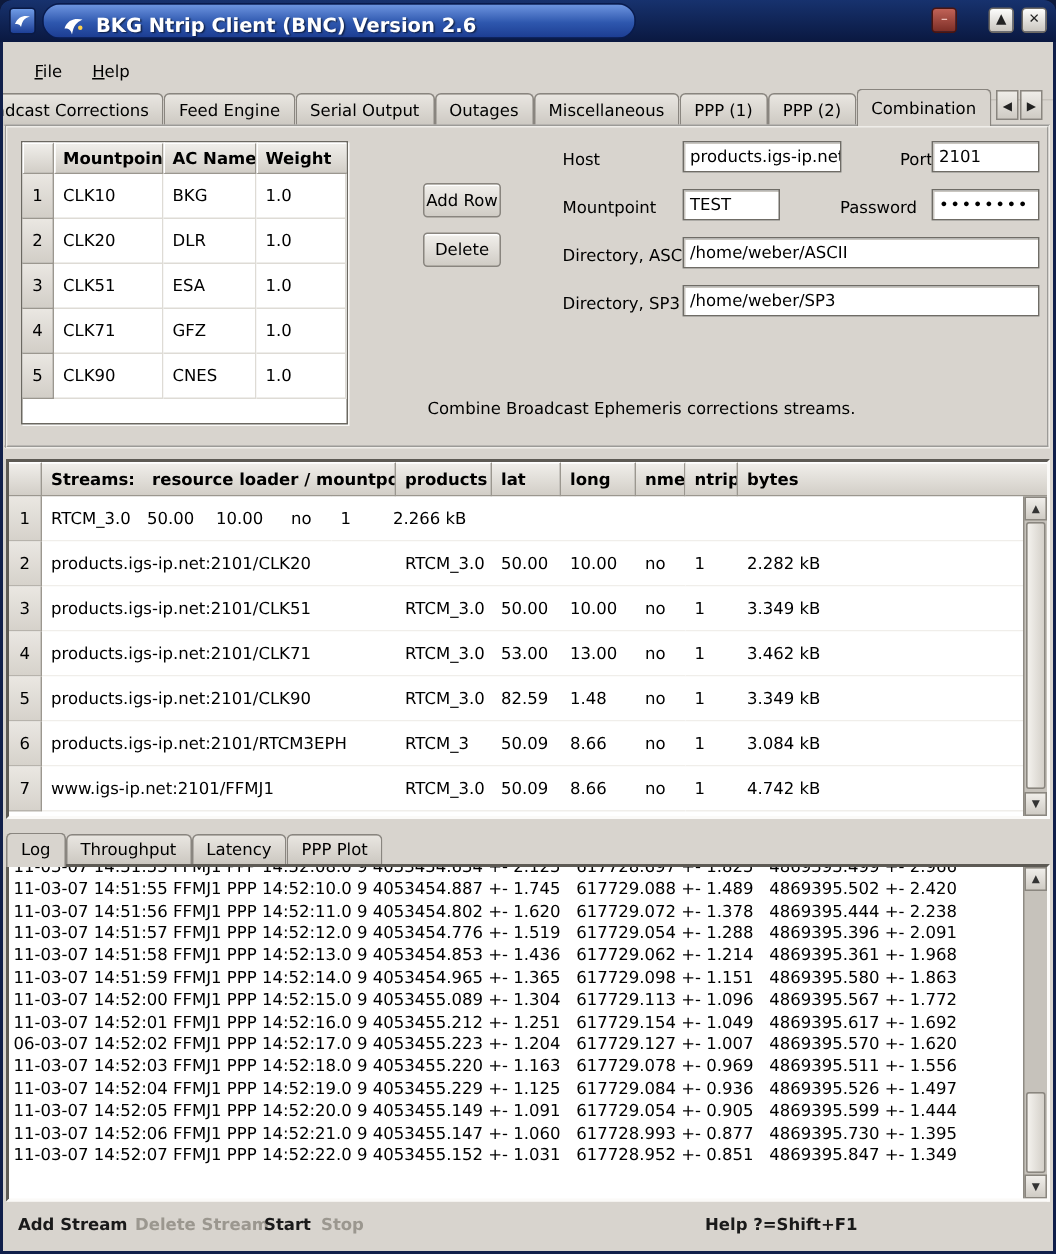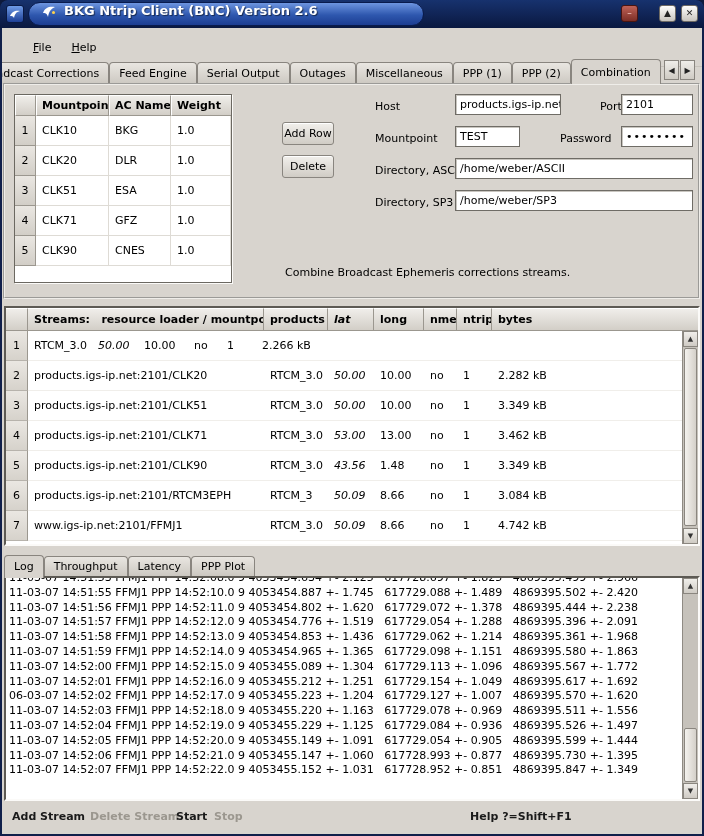--- a/index.html
+++ b/index.html
@@ -20,41 +20,41 @@
   }
   .window-menu-icon {
     position:absolute; left:6px; top:5px; width:18px; height:18px;
     border-radius:3px; background:linear-gradient(#6f9be6,#1d3f96);
     border:1px solid #0a1a45; display:flex; align-items:center; justify-content:center;
   }
   .capsule {
     position:absolute; left:28px; top:2px; width:396px; height:24px;
     border-radius:12px; border:1px solid #091b4d;
     background:linear-gradient(#6d95e0 0%, #2e57ae 55%, #1c3d92 100%);
-    display:flex; align-items:flex-start; gap:7px; padding:0 12px;
+    display:flex; align-items:flex-end; gap:7px; padding:0 12px;
     color:#fff; font-size:13px; font-weight:bold;
     text-shadow:1px 1px 1px rgba(0,0,0,.55); white-space:nowrap; overflow:hidden;
   }
   .winbtn {
     position:absolute; top:5px; width:17px; height:17px; border-radius:3px;
     background:linear-gradient(#fdfdfc,#c9c5be); border:1px solid #6e6a64;
     display:flex; align-items:center; justify-content:center;
     font-size:9px; line-height:1; color:#222; cursor:default;
   }
   .winbtn.minimize { right:66px; background:linear-gradient(#c06257,#7c2e26); color:#ffd9d2; border-color:#4a1510; }
   .winbtn.maximize { right:28px; }
   .winbtn.close    { right:6px;  }
   
   .client {
     position:absolute; left:2px; top:28px; width:700px; height:806px;
     background:#d8d4ce;
   }
   
   .menubar { position:absolute; left:0; top:0; width:700px; height:39px;
-    display:flex; align-items:center; padding-left:22px; gap:2px;
+    display:flex; align-items:center; padding-left:12px; gap:2px;
     border-bottom:1px solid #c6c2bb; }
   .menu-item { display:inline-block; padding:3px 9px; }
   .menu-item::first-letter { text-decoration:underline; }
   
   .tabbar {
     position:absolute; left:0; top:29px; width:700px; height:27px;
     display:flex; align-items:flex-end; overflow:hidden;
   }
   .tab {
     height:22px; padding:0 9px; display:flex; align-items:center; white-space:nowrap;
@@ -128,21 +128,21 @@
   }
   .st-head { display:flex; height:23px; width:692px; }
   .sh {
     background:linear-gradient(#f0eeea,#d2cec7);
     border-right:1px solid #9b978f; border-bottom:1px solid #9b978f;
     border-top:1px solid #fff;
     font-weight:bold; display:flex; align-items:center; padding-left:6px;
     overflow:hidden; white-space:pre;
   }
   .sn { width:22px; padding-left:0; justify-content:center; }
-  .ssrc { width:236px; } .sdec { width:64px; } .slat { width:46px;font-style:italic; }
+  .ssrc { width:236px; } .sdec { width:64px; } .slat { width:46px; }
   .slng { width:50px; } .snmea { width:33px; } .sntrip { width:35px; }
   .sbytes { flex:1; border-right:none; }
   .st-row { display:flex; height:30px; width:676px; }
   .st-row .sn {
     background:linear-gradient(#eae7e2,#d6d2cb); font-weight:normal;
     border-right:1px solid #9b978f; border-bottom:1px solid #b7b3ac;
     display:flex; align-items:center; justify-content:center;
   }
   .sc {
     display:flex; align-items:center; padding-left:6px;
@@ -337,21 +337,21 @@
         <div class="sc slat">53.00</div>
         <div class="sc slng">13.00</div>
         <div class="sc snmea">no</div>
         <div class="sc sntrip">1</div>
         <div class="sc sbytes">3.462 kB</div>
       </div>
       <div class="st-row">
         <div class="sn">5</div>
         <div class="sc ssrc">products.igs-ip.net:2101/CLK90</div>
         <div class="sc sdec">RTCM_3.0</div>
-        <div class="sc slat">43.56</div>
+        <div class="sc slat">82.59</div>
         <div class="sc slng">1.48</div>
         <div class="sc snmea">no</div>
         <div class="sc sntrip">1</div>
         <div class="sc sbytes">3.349 kB</div>
       </div>
       <div class="st-row">
         <div class="sn">6</div>
         <div class="sc ssrc">products.igs-ip.net:2101/RTCM3EPH</div>
         <div class="sc sdec">RTCM_3</div>
         <div class="sc slat">50.09</div>

